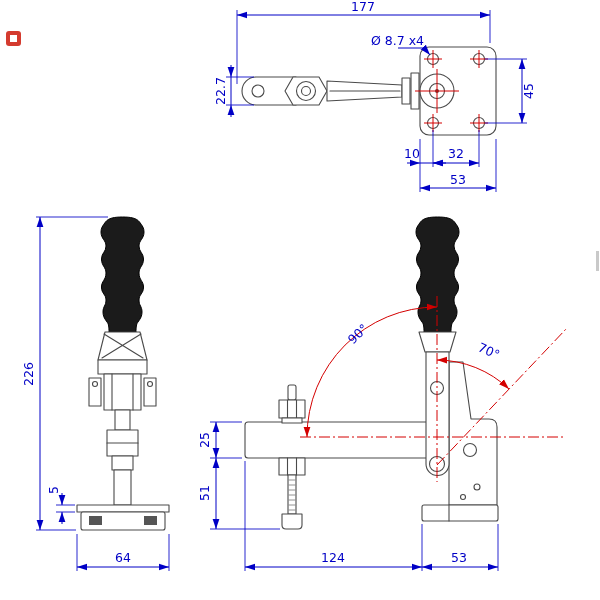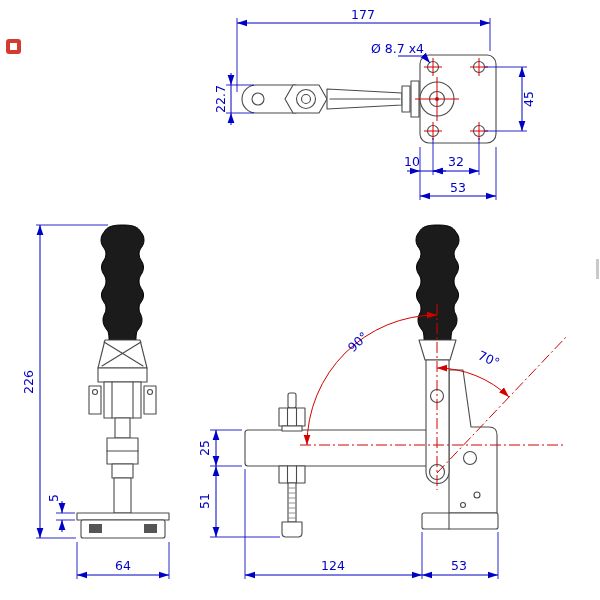--- a/index.html
+++ b/index.html
@@ -1,17 +1,17 @@
 <!DOCTYPE html>
 <html><head>
 <meta charset="utf-8">
 <style>
   html,body{margin:0;padding:0;background:#ffffff}
   .canvas{position:relative;width:600px;height:593px;background:#fff;overflow:hidden;
-          font-family:"DejaVu Sans", sans-serif;margin-top:8px;}
+          font-family:"DejaVu Sans", sans-serif;}
   svg{position:absolute;left:0;top:0}
   .geo{stroke:#4a4a4a;stroke-width:1.1;fill:none;stroke-linejoin:round;stroke-linecap:round}
   .geof{stroke:#4a4a4a;stroke-width:1.1;fill:#ffffff;stroke-linejoin:round}
   .thin{stroke:#777;stroke-width:0.8;fill:none}
   .grip{fill:#1b1b1b;stroke:#000;stroke-width:1}
   .dim{stroke:#0000c6;stroke-width:1;fill:none}
   .ext{stroke:#0000c6;stroke-width:0.85;fill:none}
   .dimtxt{font-size:12.5px;fill:#0000c6}
   .red{stroke:#d40000;stroke-width:1;fill:none}
   .redcl{stroke:#d40000;stroke-width:1;fill:none;stroke-dasharray:11 3 2 3}

